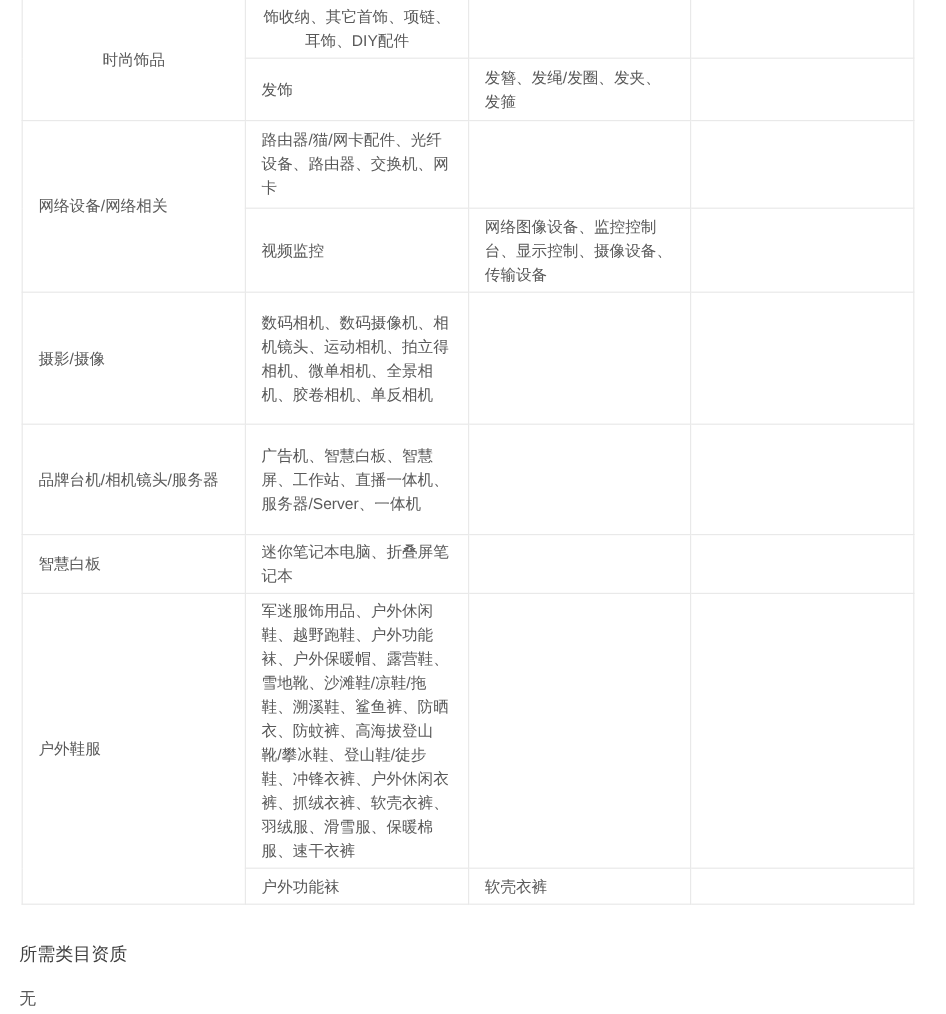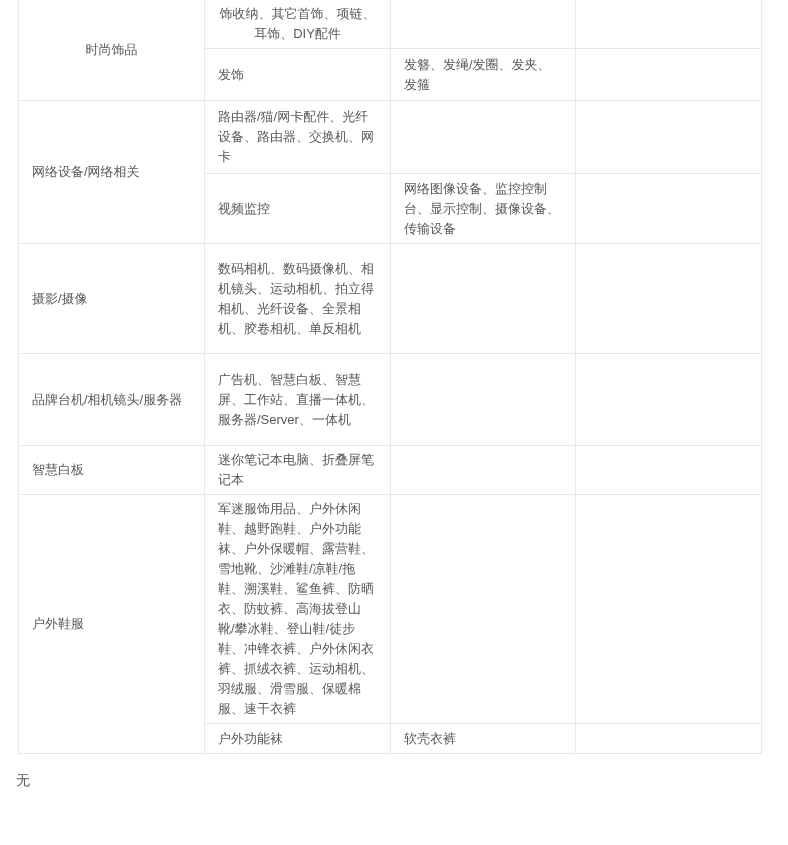--- a/index.html
+++ b/index.html
@@ -78,45 +78,46 @@
         <td></td>
         <td></td>
       </tr>
       <tr style="height:70px">
         <td>视频监控</td>
         <td>网络图像设备、监控控制台、显示控制、摄像设备、传输设备</td>
         <td></td>
       </tr>
       <tr style="height:110px">
         <td>摄影/摄像</td>
-        <td>数码相机、数码摄像机、相机镜头、运动相机、拍立得相机、光纤设备、全景相机、胶卷相机、单反相机</td>
+        <td>数码相机、数码摄像机、相机镜头、运动相机、拍立得相机、微单相机、全景相机、胶卷相机、单反相机</td>
         <td></td>
         <td></td>
       </tr>
       <tr style="height:92px">
         <td>品牌台机/相机镜头/服务器</td>
         <td>广告机、智慧白板、智慧屏、工作站、直播一体机、服务器/Server、一体机</td>
         <td></td>
         <td></td>
       </tr>
       <tr style="height:49px">
         <td>智慧白板</td>
         <td>迷你笔记本电脑、折叠屏笔记本</td>
         <td></td>
         <td></td>
       </tr>
       <tr style="height:223px">
         <td rowspan="2">户外鞋服</td>
-        <td>军迷服饰用品、户外休闲鞋、越野跑鞋、户外功能袜、户外保暖帽、露营鞋、雪地靴、沙滩鞋/凉鞋/拖鞋、溯溪鞋、鲨鱼裤、防晒衣、防蚊裤、高海拔登山靴/攀冰鞋、登山鞋/徒步鞋、冲锋衣裤、户外休闲衣裤、抓绒衣裤、运动相机、羽绒服、滑雪服、保暖棉服、速干衣裤</td>
+        <td>军迷服饰用品、户外休闲鞋、越野跑鞋、户外功能袜、户外保暖帽、露营鞋、雪地靴、沙滩鞋/凉鞋/拖鞋、溯溪鞋、鲨鱼裤、防晒衣、防蚊裤、高海拔登山靴/攀冰鞋、登山鞋/徒步鞋、冲锋衣裤、户外休闲衣裤、抓绒衣裤、软壳衣裤、羽绒服、滑雪服、保暖棉服、速干衣裤</td>
         <td></td>
         <td></td>
       </tr>
       <tr style="height:30px">
         <td>户外功能袜</td>
         <td>软壳衣裤</td>
         <td></td>
       </tr>
     </tbody>
   </table>
 
+  <div class="qual-heading">所需类目资质</div>
   <div class="qual-value">无</div>
 
 </div>
 
 </body></html>

